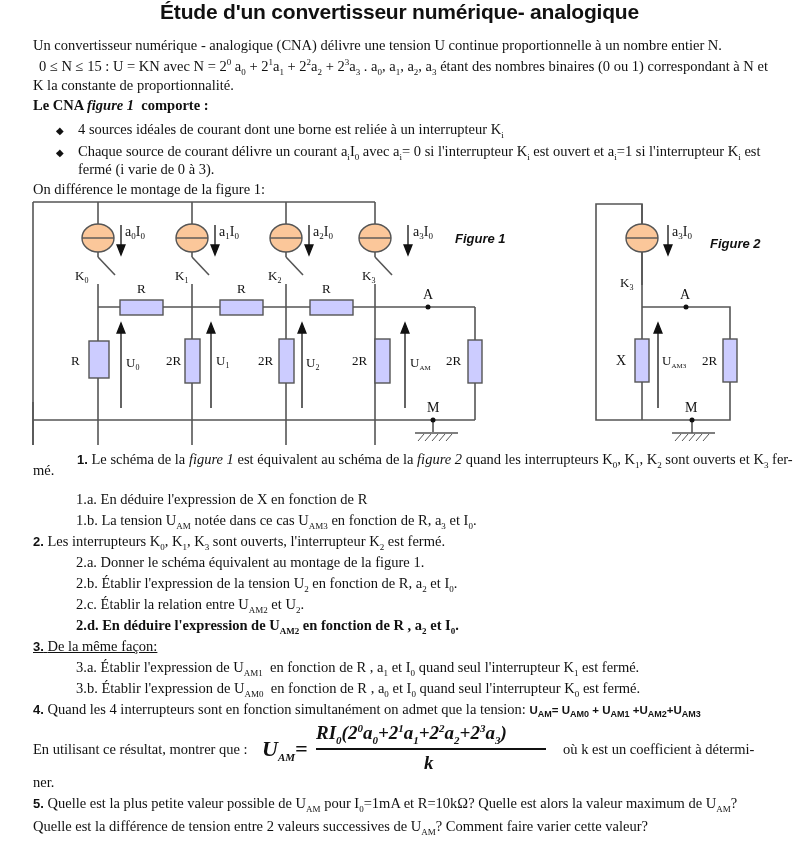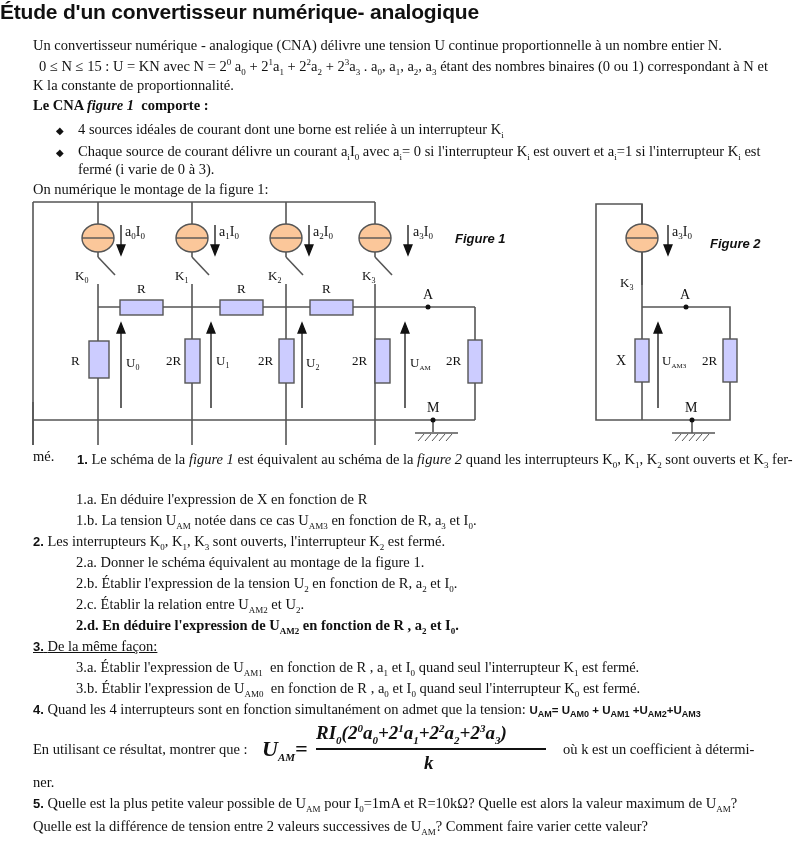--- a/index.html
+++ b/index.html
@@ -1,19 +1,19 @@
 <!DOCTYPE html>
 <html><head>
 <meta charset="utf-8">
 <style>
   html, body { margin:0; padding:0; background:#ffffff; }
   body { width:799px; height:847px; position:relative; overflow:hidden;
          font-family:"Liberation Serif", serif; color:#111; font-size:14.5px; }
   .abs { position:absolute; white-space:nowrap; }
-  .title { left:0; width:799px; top:0; text-align:left; font-family:"Liberation Sans", sans-serif;
+  .title { left:0; width:799px; top:0; text-align:center; font-family:"Liberation Sans", sans-serif;
            font-weight:bold; font-size:21px; letter-spacing:-0.2px; }
   sub, sup { font-size:9px; line-height:0; }
   .bullet { font-size:10px; display:inline-block; width:22px; }
   .qn { font-weight:bold; font-family:"Liberation Sans", sans-serif; font-size:13px; }
   .sans-b { font-family:"Liberation Sans", sans-serif; font-weight:bold; font-size:11.5px; }
   .it { font-style:italic; }
   svg text { font-family:"Liberation Serif", serif; fill:#111; }
   .figlabel { font-family:"Liberation Sans", sans-serif; font-style:italic; font-weight:bold; font-size:13px; fill:#111; }
   .formula { font-family:"Liberation Serif", serif; font-weight:bold; font-style:italic; }
 </style>
@@ -23,21 +23,21 @@
 <div class="abs title">Étude d'un convertisseur numérique- analogique</div>
 
 <div class="abs" style="left:33px;top:37px;">Un convertisseur numérique - analogique (CNA) délivre une tension U continue proportionnelle à un nombre entier N.</div>
 <div class="abs" style="left:39px;top:58px;"><span>0 ≤ N ≤ 15 : U = KN avec N = 2</span><sup>0</sup> a<sub>0</sub> + 2<sup>1</sup>a<sub>1</sub> + 2<sup>2</sup>a<sub>2</sub> + 2<sup>3</sup>a<sub>3</sub> . a<sub>0</sub>, a<sub>1</sub>, a<sub>2</sub>, a<sub>3</sub> <span>étant des nombres binaires (0 ou 1) correspondant à N et</span></div>
 <div class="abs" style="left:33px;top:77px;">K la constante de proportionnalité.</div>
 <div class="abs" style="left:33px;top:97px;font-weight:bold;"><span>Le CNA</span> <span class="it">figure 1</span>&nbsp; <span>comporte :</span></div>
 
 <div class="abs" style="left:56px;top:121px;"><span class="bullet">◆</span><span>4 sources idéales de courant dont une borne  est reliée à un interrupteur K</span><sub>i</sub></div>
 <div class="abs" style="left:56px;top:143px;"><span class="bullet">◆</span><span>Chaque source de courant délivre un courant a</span><sub>i</sub>I<sub>0</sub> avec a<sub>i</sub>= 0 si l'interrupteur K<sub>i</sub> est ouvert et a<sub>i</sub>=1 si l'interrupteur K<sub>i</sub> est</div>
 <div class="abs" style="left:78px;top:161px;">fermé (i varie de 0 à 3).</div>
-<div class="abs" style="left:33px;top:181px;">On numérique le montage de la figure 1:</div>
+<div class="abs" style="left:33px;top:181px;">On différence le montage de la figure 1:</div>
 
 <svg class="abs" style="left:0;top:195px;" width="560" height="250">
   <g stroke="#555" stroke-width="1.6" fill="none">
 
     <polyline points="33,207 33,420 475,420 475,307 468,307"></polyline>
     <line x1="33" y1="7" x2="33" y2="225"></line>
     <line x1="33" y1="7" x2="375" y2="7"></line>
 
     <line x1="98" y1="7" x2="98" y2="62"></line>
       <line x1="98" y1="62" x2="115" y2="80"></line>
@@ -180,21 +180,21 @@
   <text class="figlabel" x="130" y="53">Figure 2</text>
   <text x="40" y="92" font-size="13">K<tspan font-size="8" dy="3">3</tspan></text>
   <text x="100" y="104" font-size="14">A</text>
   <text x="36" y="170" font-size="14">X</text>
   <text x="82" y="170" font-size="13">U<tspan font-size="7" dy="3">AM3</tspan></text>
   <text x="122" y="170" font-size="13">2R</text>
   <text x="105" y="217" font-size="14">M</text>
 </svg>
 
 <div class="abs" style="left:33px;top:451px;margin-left:44px;"><span class="qn">1.</span> <span>Le schéma de la</span> <span class="it">figure 1</span> <span>est équivalent au schéma de la</span> <span class="it">figure 2</span> <span>quand les interrupteurs K</span><sub>0</sub>, K<sub>1</sub>, K<sub>2</sub> sont ouverts et K<sub>3</sub> fer-</div>
-<div class="abs" style="left:33px;top:448px;">mé.</div>
+<div class="abs" style="left:33px;top:462px;">mé.</div>
 <div class="abs" style="left:76px;top:491px;">1.a. En déduire l'expression de X en fonction de R</div>
 <div class="abs" style="left:76px;top:512px;"><span>1.b. La tension U</span><sub>AM</sub> notée dans ce cas U<sub>AM3</sub> en fonction de R, a<sub>3</sub> et I<sub>0</sub>.</div>
 
 <div class="abs" style="left:33px;top:533px;"><span class="qn">2.</span> <span>Les interrupteurs K</span><sub>0</sub>, K<sub>1</sub>, K<sub>3</sub> sont ouverts, l'interrupteur K<sub>2</sub> est fermé.</div>
 <div class="abs" style="left:76px;top:554px;">2.a. Donner le schéma équivalent au montage de la figure 1.</div>
 <div class="abs" style="left:76px;top:575px;"><span>2.b. Établir l'expression de la tension U</span><sub>2</sub> en fonction de R, a<sub>2</sub> et I<sub>0</sub>.</div>
 <div class="abs" style="left:76px;top:596px;"><span>2.c. Établir la relation entre U</span><sub>AM2</sub> et U<sub>2</sub>.</div>
 <div class="abs" style="left:76px;top:617px;font-weight:bold;"><span>2.d. En déduire l'expression de U</span><sub>AM2</sub> en fonction de R , a<sub>2</sub> et I<sub>0</sub>.</div>
 
 <div class="abs" style="left:33px;top:638px;text-decoration:underline;"><span class="qn">3.</span> <span>De la même façon:</span></div>

